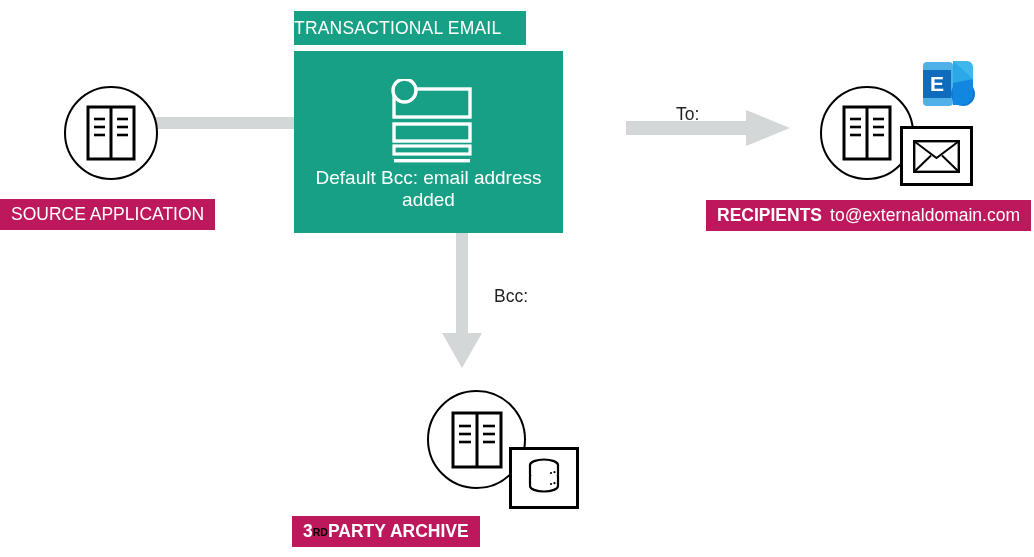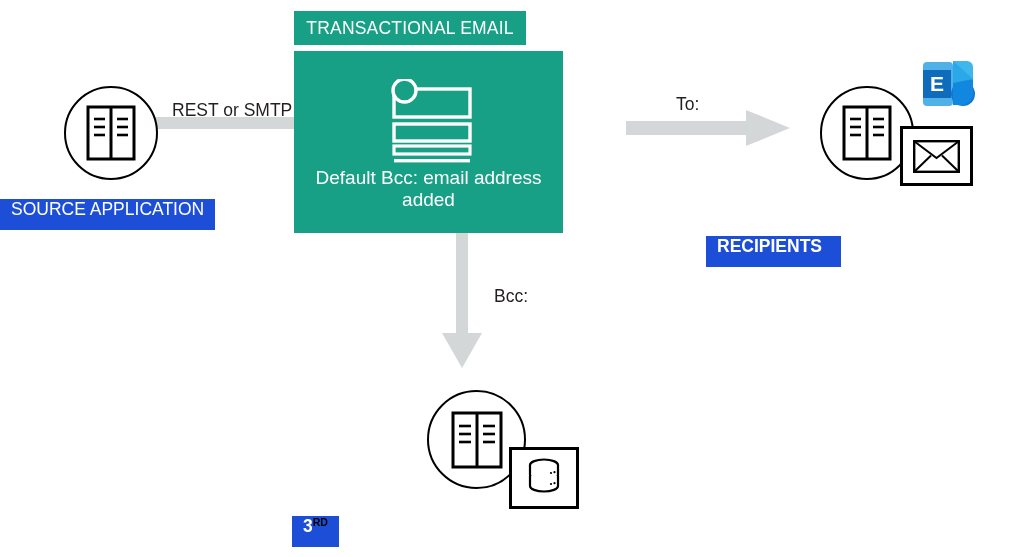--- a/index.html
+++ b/index.html
@@ -21,21 +21,21 @@
 
   
   .teal-header {
     left: 294px;
     top: 11px;
     width: 232px;
     height: 34px;
     background: #17a085;
     display: flex;
     align-items: center;
-    justify-content: center;
+    justify-content: flex-start;
   }
   .teal-header-text {
     color: #ffffff;
     font-size: 17.5px;
     letter-spacing: 0.2px;
     white-space: nowrap;
   }
   .teal-box {
     left: 294px;
     top: 51px;
@@ -84,38 +84,39 @@
     height: 135px;
   }
 
   
   .conn-label {
     color: #231f20;
     font-size: 17.5px;
     white-space: nowrap;
   }
   .label-rest { left: 172px; top: 100px; }
-  .label-to   { left: 676px; top: 94px; }
+  .label-to   { left: 676px; top: 104px; }
   .label-bcc  { left: 494px; top: 286px; }
 
   
   .black-bar {
-    background: #1d4ed8;
+    background: #be185d;
     display: flex;
+    align-items: center;
     height: 31px;
     padding: 0 11px;
     box-sizing: border-box;
   }
   .black-bar span {
     color: #ffffff;
     font-size: 17.5px;
     white-space: nowrap;
   }
   .bar-source    { left: 0px;   top: 199px; }
-  .bar-recipient { left: 706px; top: 200px; margin-top: 36px; }
+  .bar-recipient { left: 706px; top: 200px; }
   .bar-archive   { left: 292px; top: 516px; }
   .cap-strong { font-weight: 600; }
   .cap-gap { display: inline-block; width: 8px; }
   sup {
     font-size: 0.66em;
     font-weight: 700;
     vertical-align: super;
   }
 
   
@@ -159,21 +160,20 @@
   <div class="abs bar-connector conn-rest"></div>
 
   <svg class="abs arrow-to" viewBox="0 0 164 36">
     <path d="M0,11 L120,11 L120,0 L164,18 L120,36 L120,25 L0,25 Z" fill="#d4d7d8"></path>
   </svg>
 
   <svg class="abs arrow-bcc" viewBox="0 0 40 135">
     <path d="M14,0 L26,0 L26,100 L40,100 L20,135 L0,100 L14,100 Z" fill="#d4d7d8"></path>
   </svg>
 
-  <div class="abs conn-label label-rest">REST or SMTP</div>
 
   <div class="abs conn-label label-to">To:</div>
 
   <div class="abs conn-label label-bcc">Bcc:</div>
 
   <div class="abs teal-header">
     <span class="teal-header-text">TRANSACTIONAL EMAIL</span>
   </div>
 
   <div class="abs teal-box">
@@ -241,20 +241,21 @@
     <circle cx="46" cy="35" r="12" fill="#0f78d4"></circle>
     <path d="M36,24 l20,-4 v14 a12,12 0 0 1 -12,12 h-8 z" fill="#1187e0"></path>
 
     <rect x="6" y="11" width="28" height="28" fill="#0f6cbd"></rect>
     <text x="20" y="32" font-family="'Liberation Sans', sans-serif" font-size="21" font-weight="700" fill="#ffffff" text-anchor="middle">E</text>
   </svg>
 
   <div class="abs black-bar bar-recipient">
     <span class="cap-strong">RECIPIENTS</span>
     <span class="cap-gap"></span>
+    <span>to@externaldomain.com</span>
   </div>
 
   <div class="abs node-circle circle-archive">
     <svg class="book-icon" width="52" height="58" viewBox="0 0 52 58">
       <rect x="2" y="2" width="48" height="54" fill="none" stroke="#000000" stroke-width="3"></rect>
       <line x1="26" y1="2" x2="26" y2="56" stroke="#000000" stroke-width="3"></line>
       <line x1="8" y1="15" x2="20" y2="15" stroke="#000000" stroke-width="2.6"></line>
       <line x1="8" y1="23" x2="20" y2="23" stroke="#000000" stroke-width="2.6"></line>
       <line x1="8" y1="31" x2="20" y2="31" stroke="#000000" stroke-width="2.6"></line>
       <line x1="32" y1="15" x2="44" y2="15" stroke="#000000" stroke-width="2.6"></line>
@@ -271,15 +272,16 @@
       <circle cx="27" cy="16" r="1.1" fill="#000000"></circle>
       <circle cx="30.5" cy="15.2" r="1.1" fill="#000000"></circle>
       <circle cx="27" cy="27" r="1.1" fill="#000000"></circle>
       <circle cx="30.5" cy="26.2" r="1.1" fill="#000000"></circle>
     </svg>
   </div>
 
   <div class="abs black-bar bar-archive">
     <span class="cap-strong">3</span>
     <sup>RD</sup>
+    <span class="cap-strong"> PARTY ARCHIVE </span>
   </div>
 
 </div>
 
 </body></html>

